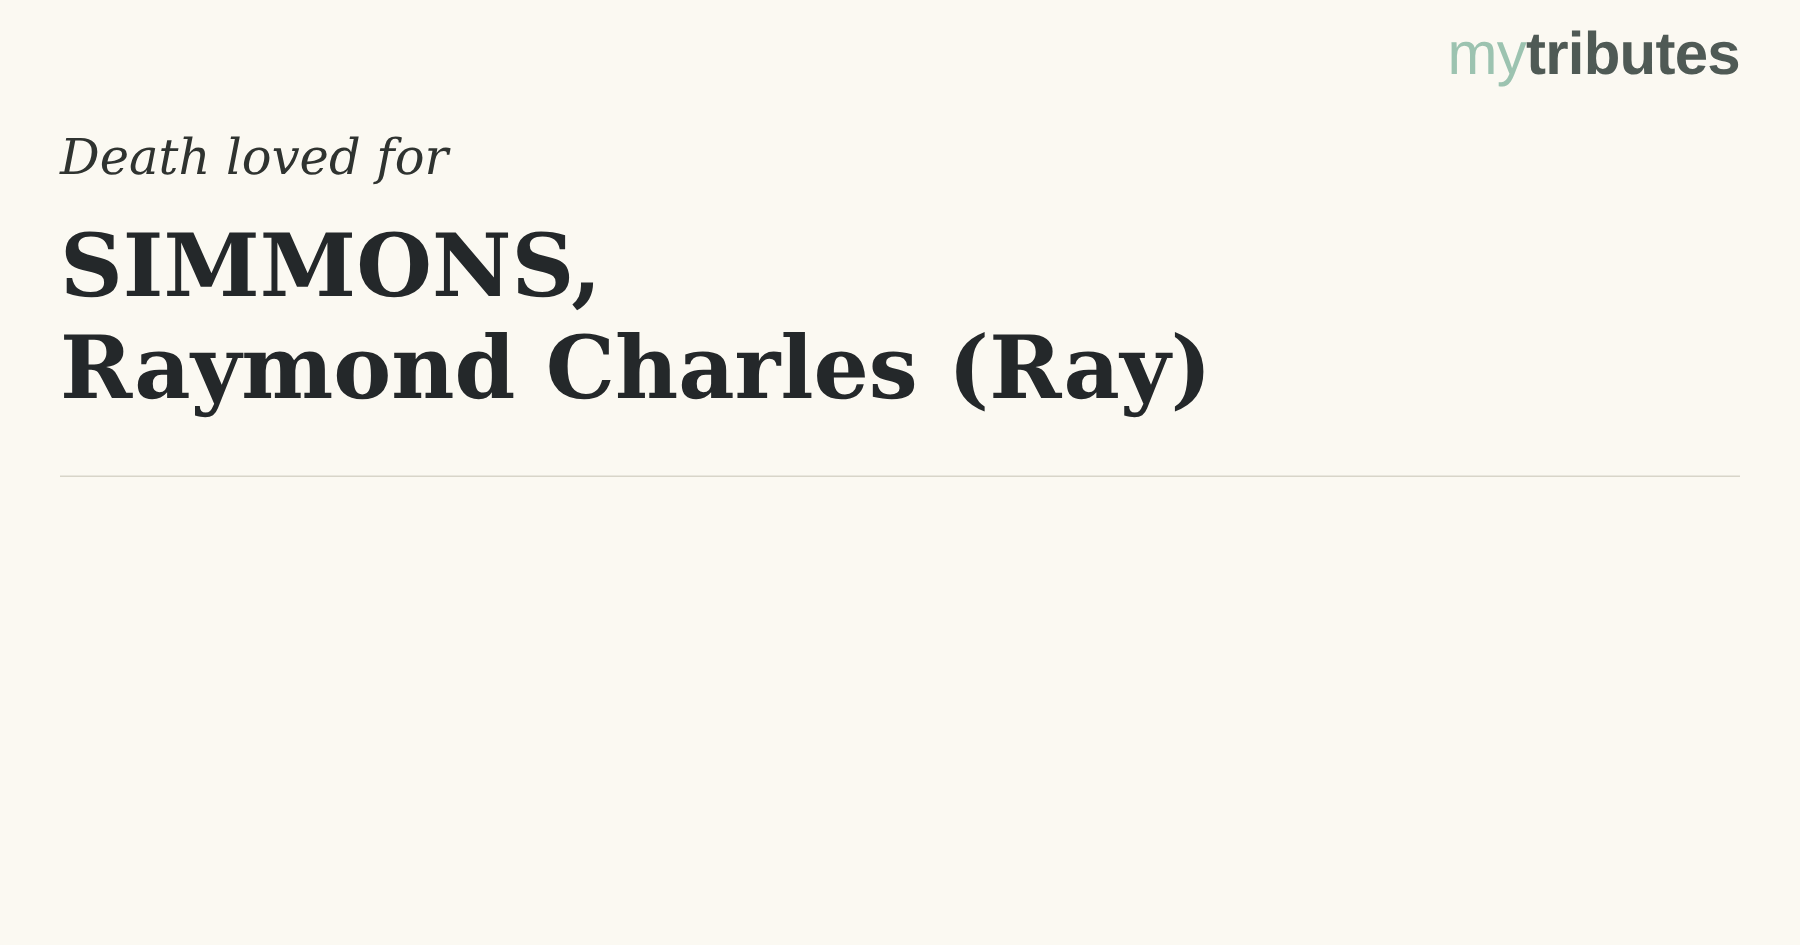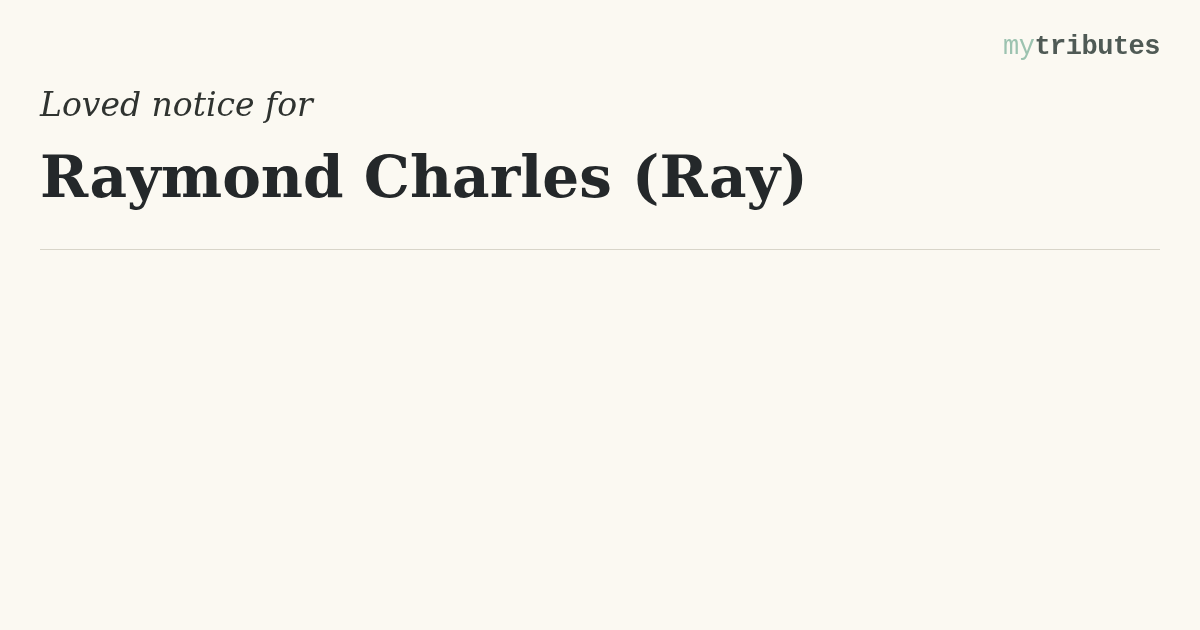--- a/index.html
+++ b/index.html
@@ -17,24 +17,24 @@
   .page {
     position: relative;
     width: 1200px;
     height: 630px;
     box-sizing: border-box;
     padding: 0 40px;
   }
   
   .brand {
     position: absolute;
-    top: 34px;
+    top: 16px;
     right: 40px;
-    font-family: Liberation Mono, monospace;
-    font-size: 27px;
+    font-family: Liberation Sans, sans-serif;
+    font-size: 40px;
     line-height: 1;
     letter-spacing: -0.5px;
     white-space: nowrap;
   }
   .brand .brand-my {
     color: #9cc3b0;
     font-weight: 400;
   }
   .brand .brand-tributes {
     color: #4f5a55;
@@ -99,23 +99,24 @@
 </style>
 </head>
 <body>
 
 <div class="page">
 
   <div class="brand">
     <span class="brand-my">my</span><span class="brand-tributes">tributes</span>
   </div>
 
-  <p class="eyebrow">Loved notice for</p>
+  <p class="eyebrow">Death loved for</p>
 
   <h1 class="notice-name">
+    <span>SIMMONS,</span>
     <span class="line2">Raymond Charles (Ray)</span>
   </h1>
 
 
   <div class="divider"></div>
 
 
 </div>
 
 </body></html>

